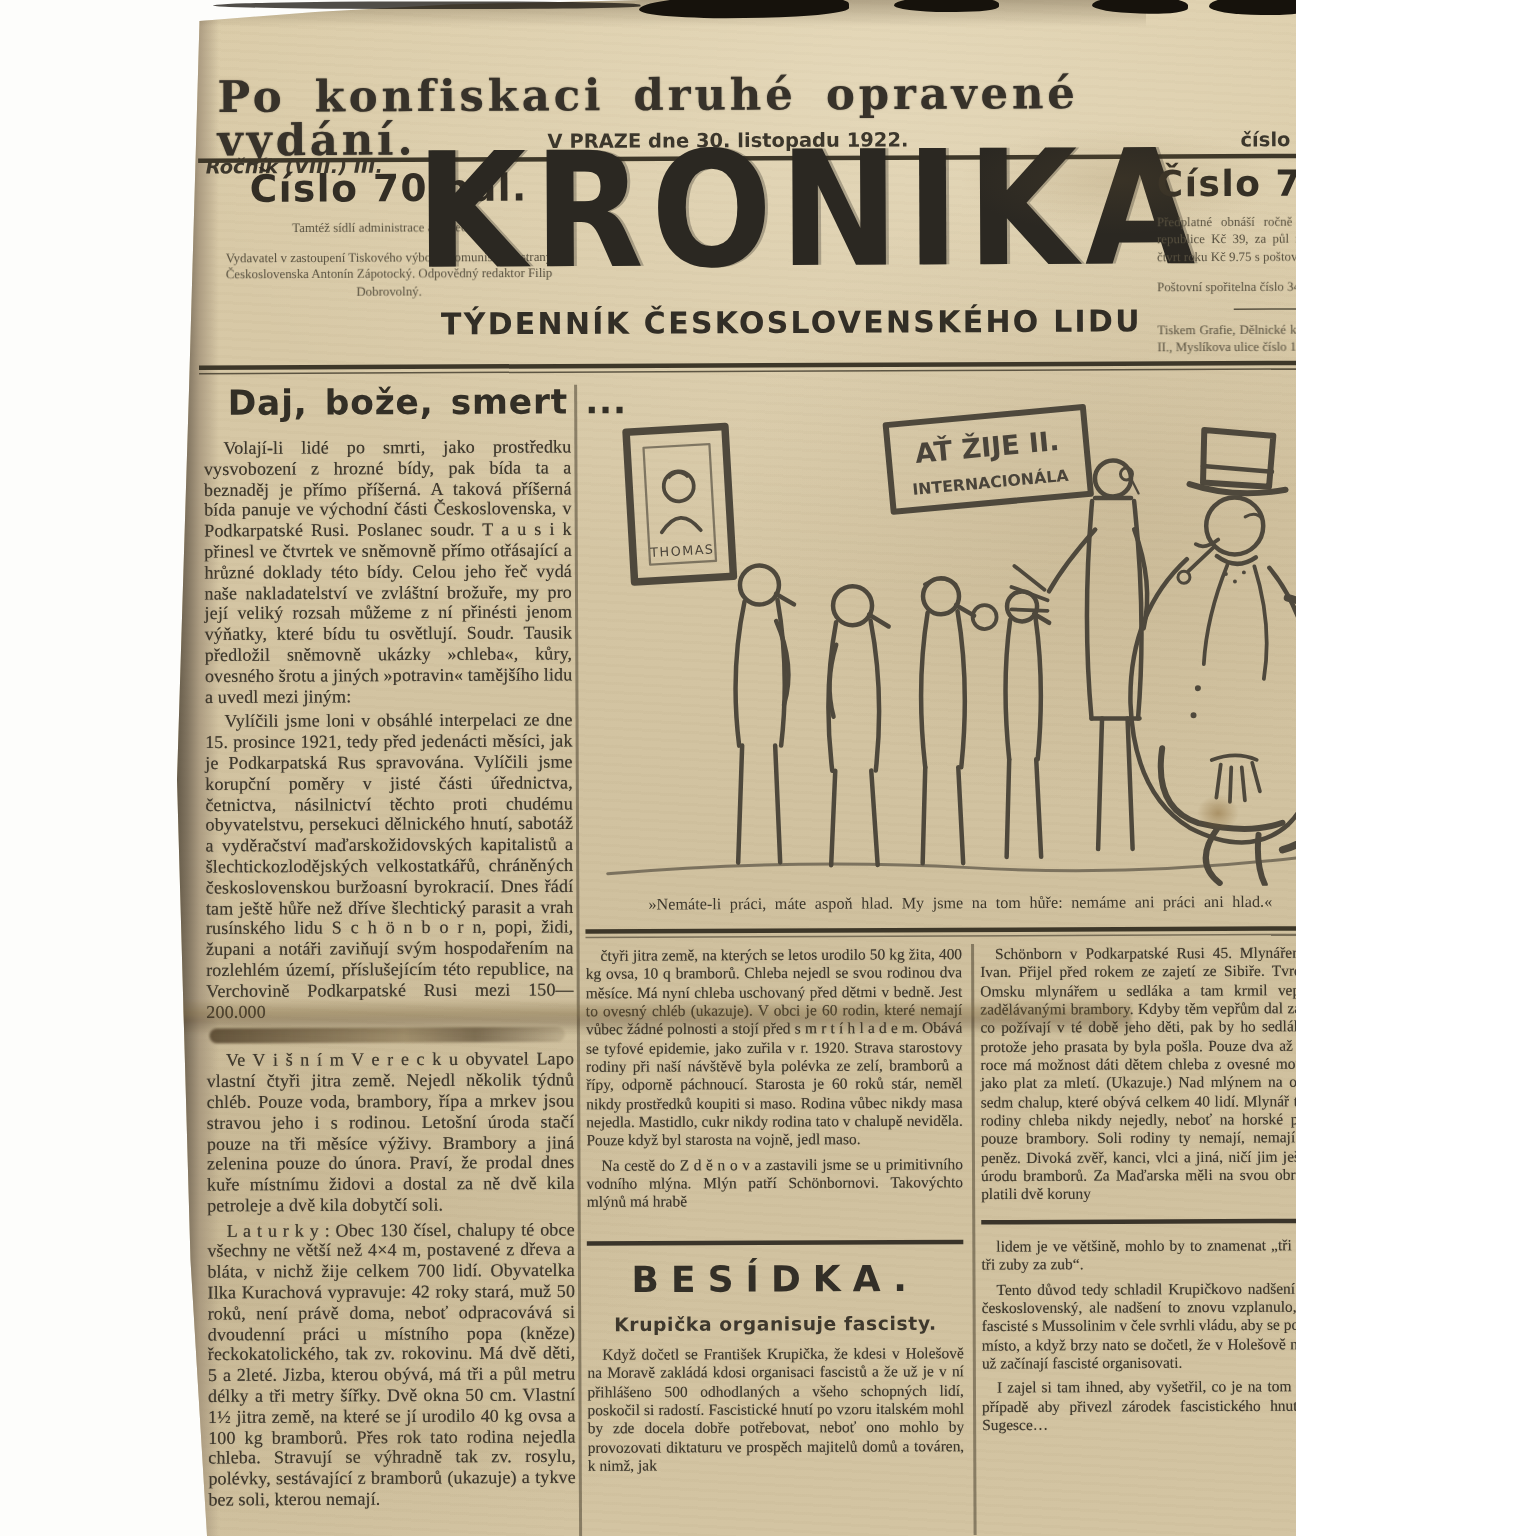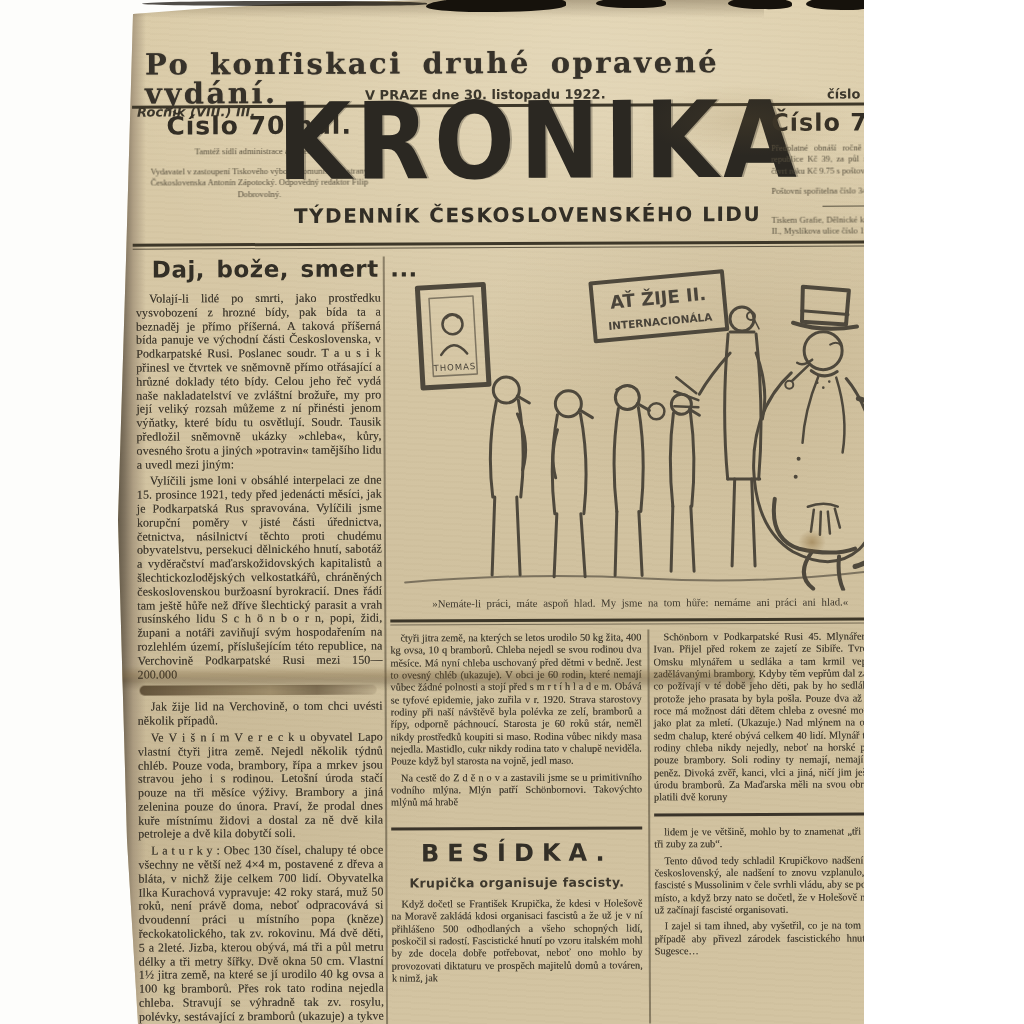--- a/index.html
+++ b/index.html
@@ -119,21 +119,20 @@
       <div class="abs hrule r2b"></div>
 
       <div class="abs vsep v1"></div>
       <div class="abs vsep v2"></div>
 
       <div class="abs col-head">Daj, bože, smert ...</div>
       <div class="abs col1">
         <p>Volají-li lidé po smrti, jako prostředku vysvobození z hrozné bídy, pak bída ta a beznaděj je přímo příšerná. A taková příšerná bída panuje ve východní části Československa, v Podkarpatské Rusi. Poslanec soudr. T a u s i k přinesl ve čtvrtek ve sněmovně přímo otřásající a hrůzné doklady této bídy. Celou jeho řeč vydá naše nakladatelství ve zvláštní brožuře, my pro její veliký rozsah můžeme z ní přinésti jenom výňatky, které bídu tu osvětlují. Soudr. Tausik předložil sněmovně ukázky »chleba«, kůry, ovesného šrotu a jiných »potravin« tamějšího lidu a uvedl mezi jiným:</p>
         <p>Vylíčili jsme loni v obsáhlé interpelaci ze dne 15. prosince 1921, tedy před jedenácti měsíci, jak je Podkarpatská Rus spravována. Vylíčili jsme korupční poměry v jisté části úřednictva, četnictva, násilnictví těchto proti chudému obyvatelstvu, persekuci dělnického hnutí, sabotáž a vyděračství maďarskožidovských kapitalistů a šlechtickozlodějských velkostatkářů, chráněných československou buržoasní byrokracií. Dnes řádí tam ještě hůře než dříve šlechtický parasit a vrah rusínského lidu S c h ö n b o r n, popi, židi, župani a notáři zaviňují svým hospodařením na rozlehlém území, příslušejícím této republice, na Verchovině Podkarpatské Rusi mezi 150—200.000</p>
         <div class="smudge"></div>
-        <p>Jak žije lid na Verchovině, o tom chci uvésti několik případů.</p>
         <p>Ve V i š n í m  V e r e c k u obyvatel Lapo vlastní čtyři jitra země. Nejedl několik týdnů chléb. Pouze voda, brambory, řípa a mrkev jsou stravou jeho i s rodinou. Letošní úroda stačí pouze na tři měsíce výživy. Brambory a jiná zelenina pouze do února. Praví, že prodal dnes kuře místnímu židovi a dostal za ně dvě kila petroleje a dvě kila dobytčí soli.</p>
         <p>L a t u r k y :  Obec 130 čísel, chalupy té obce všechny ne větší než 4×4 m, postavené z dřeva a bláta, v nichž žije celkem 700 lidí. Obyvatelka Ilka Kurachová vypravuje: 42 roky stará, muž 50 roků, není právě doma, neboť odpracovává si dvoudenní práci u místního popa (kněze) řeckokatolického, tak zv. rokovinu. Má dvě děti, 5 a 2leté. Jizba, kterou obývá, má tři a půl metru délky a tři metry šířky. Dvě okna 50 cm. Vlastní 1½ jitra země, na které se jí urodilo 40 kg ovsa a 100 kg bramborů. Přes rok tato rodina nejedla chleba. Stravují se výhradně tak zv. rosylu, polévky, sestávající z bramborů (ukazuje) a tykve bez soli, kterou nemají.</p>
       </div>
 
       <div class="abs cartoon-box">
         <svg viewBox="0 0 498 330">
           <g fill="none" stroke="#4e483c" stroke-width="3" stroke-linecap="round" stroke-linejoin="round">
             <path d="M14 320 Q140 310 255 317 T486 310" stroke-width="2" opacity=".65"></path>
             <g transform="rotate(-3 62 72)">
               <rect x="30" y="24" width="66" height="100" stroke-width="5"></rect>

